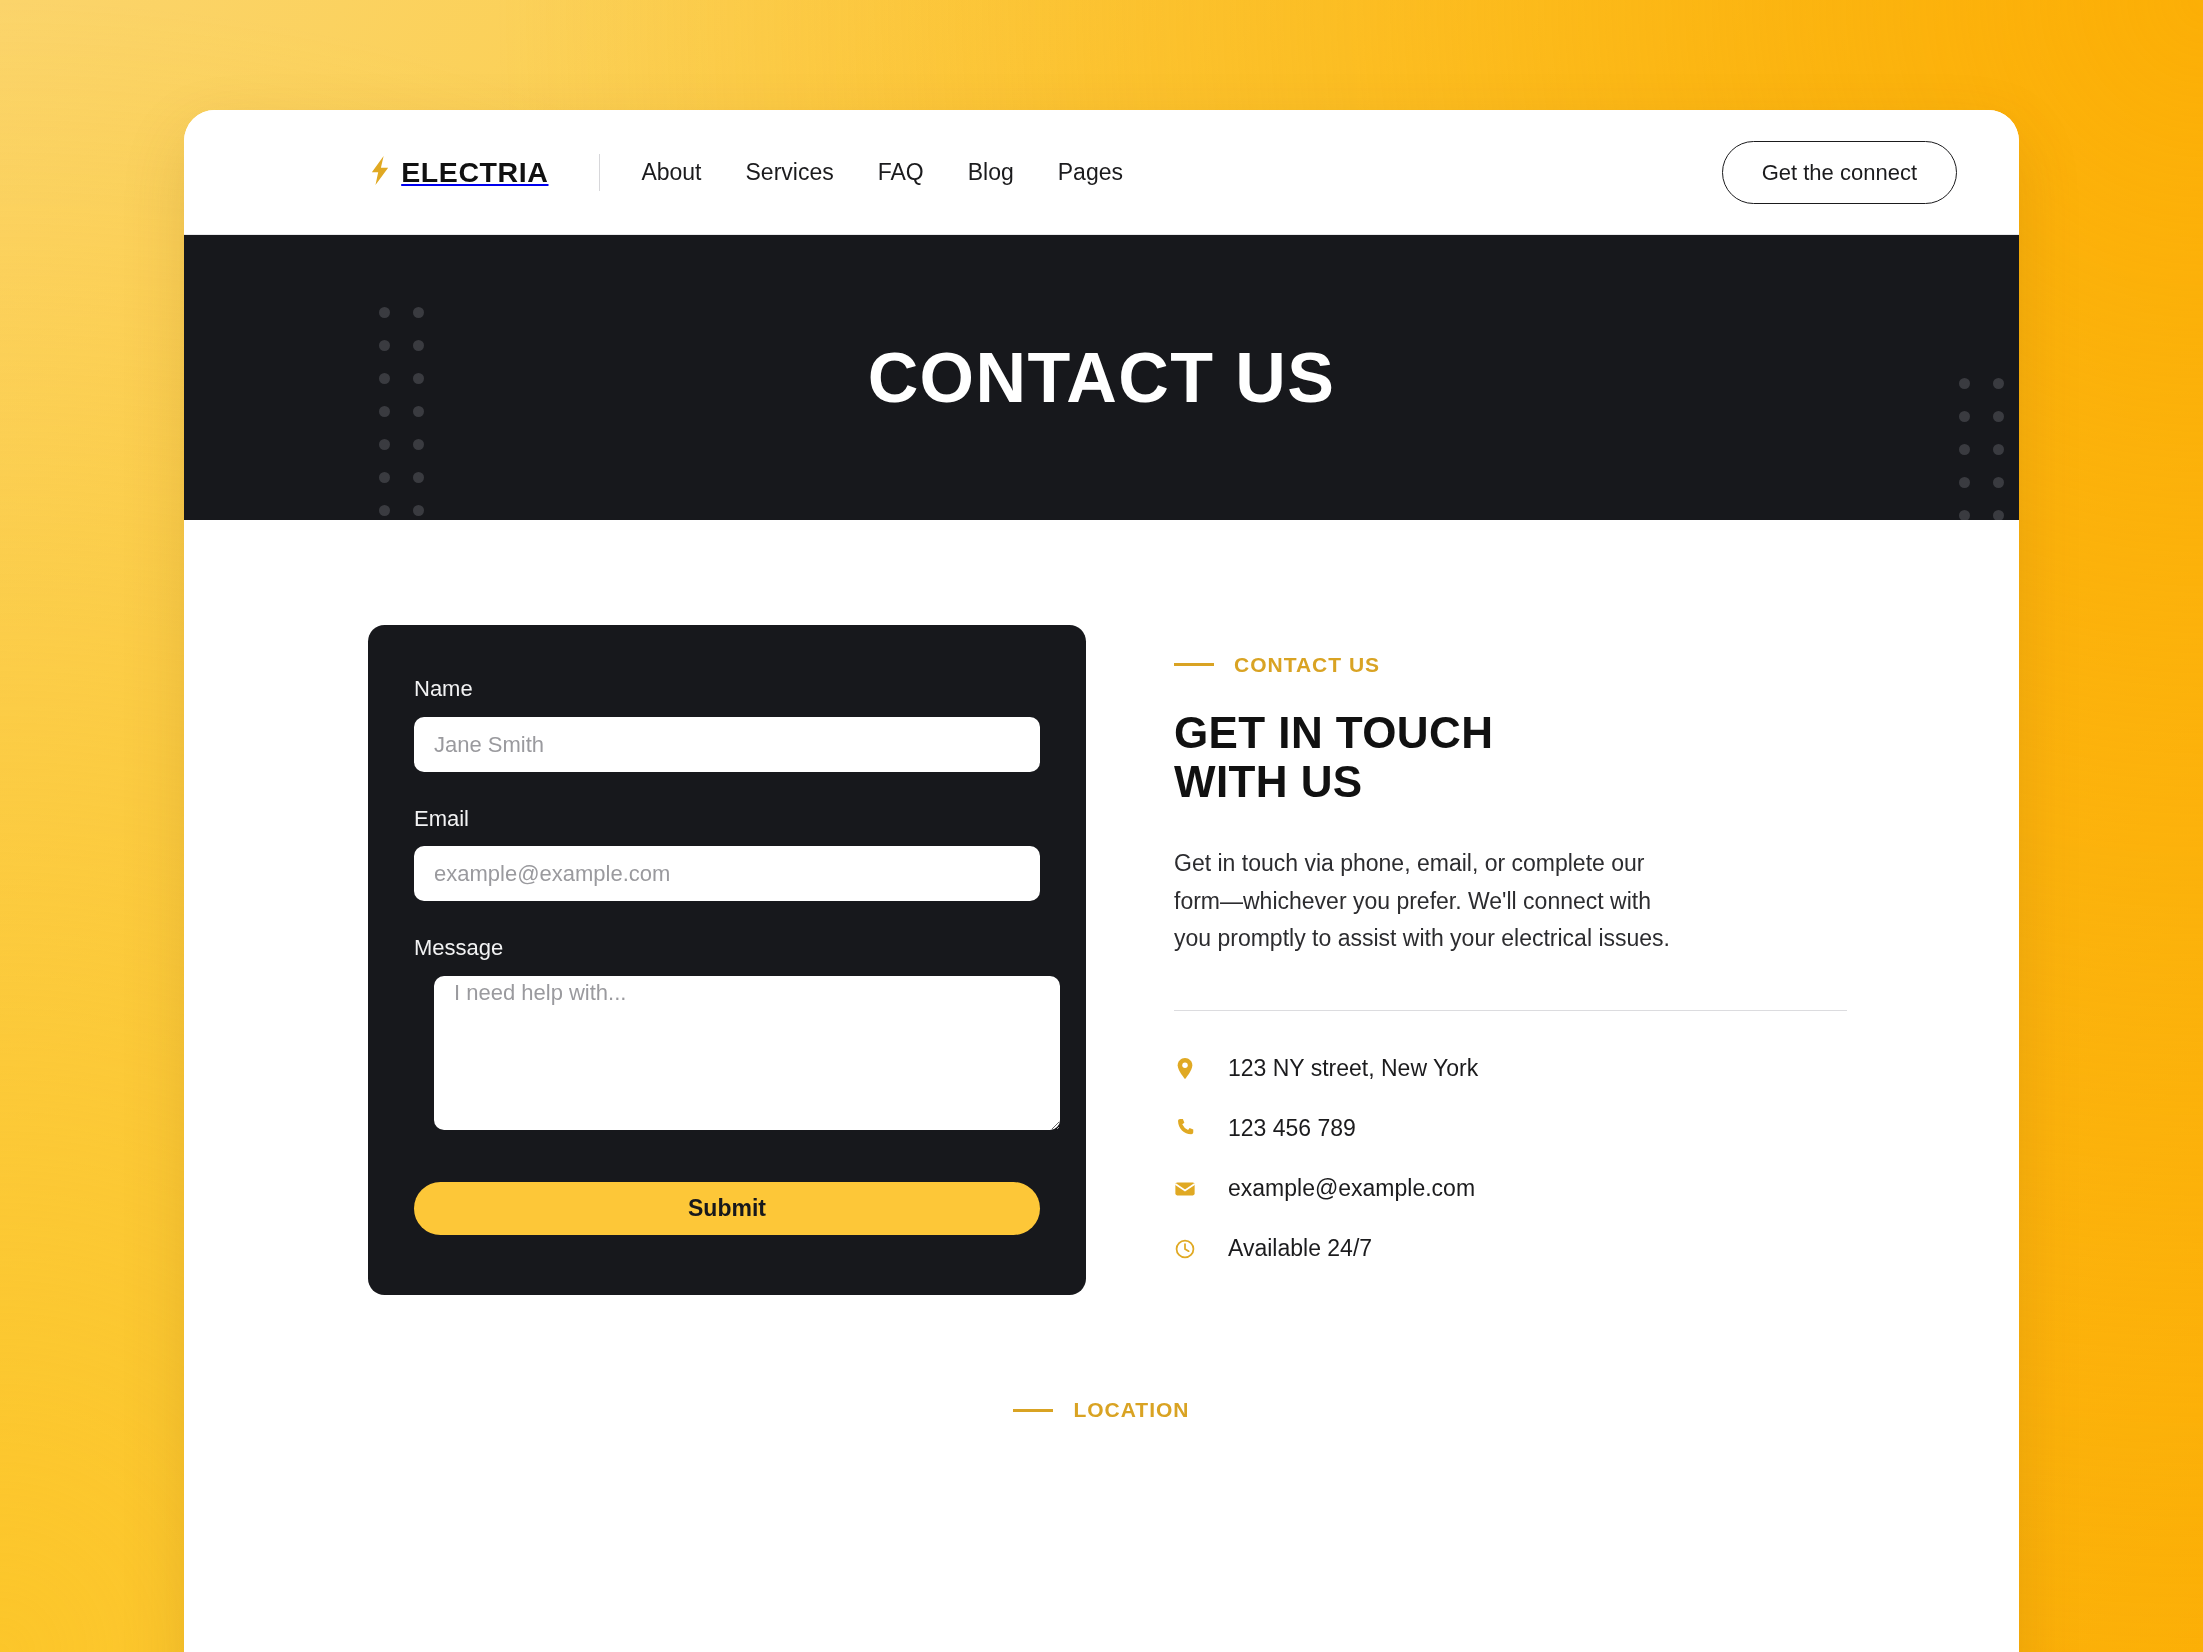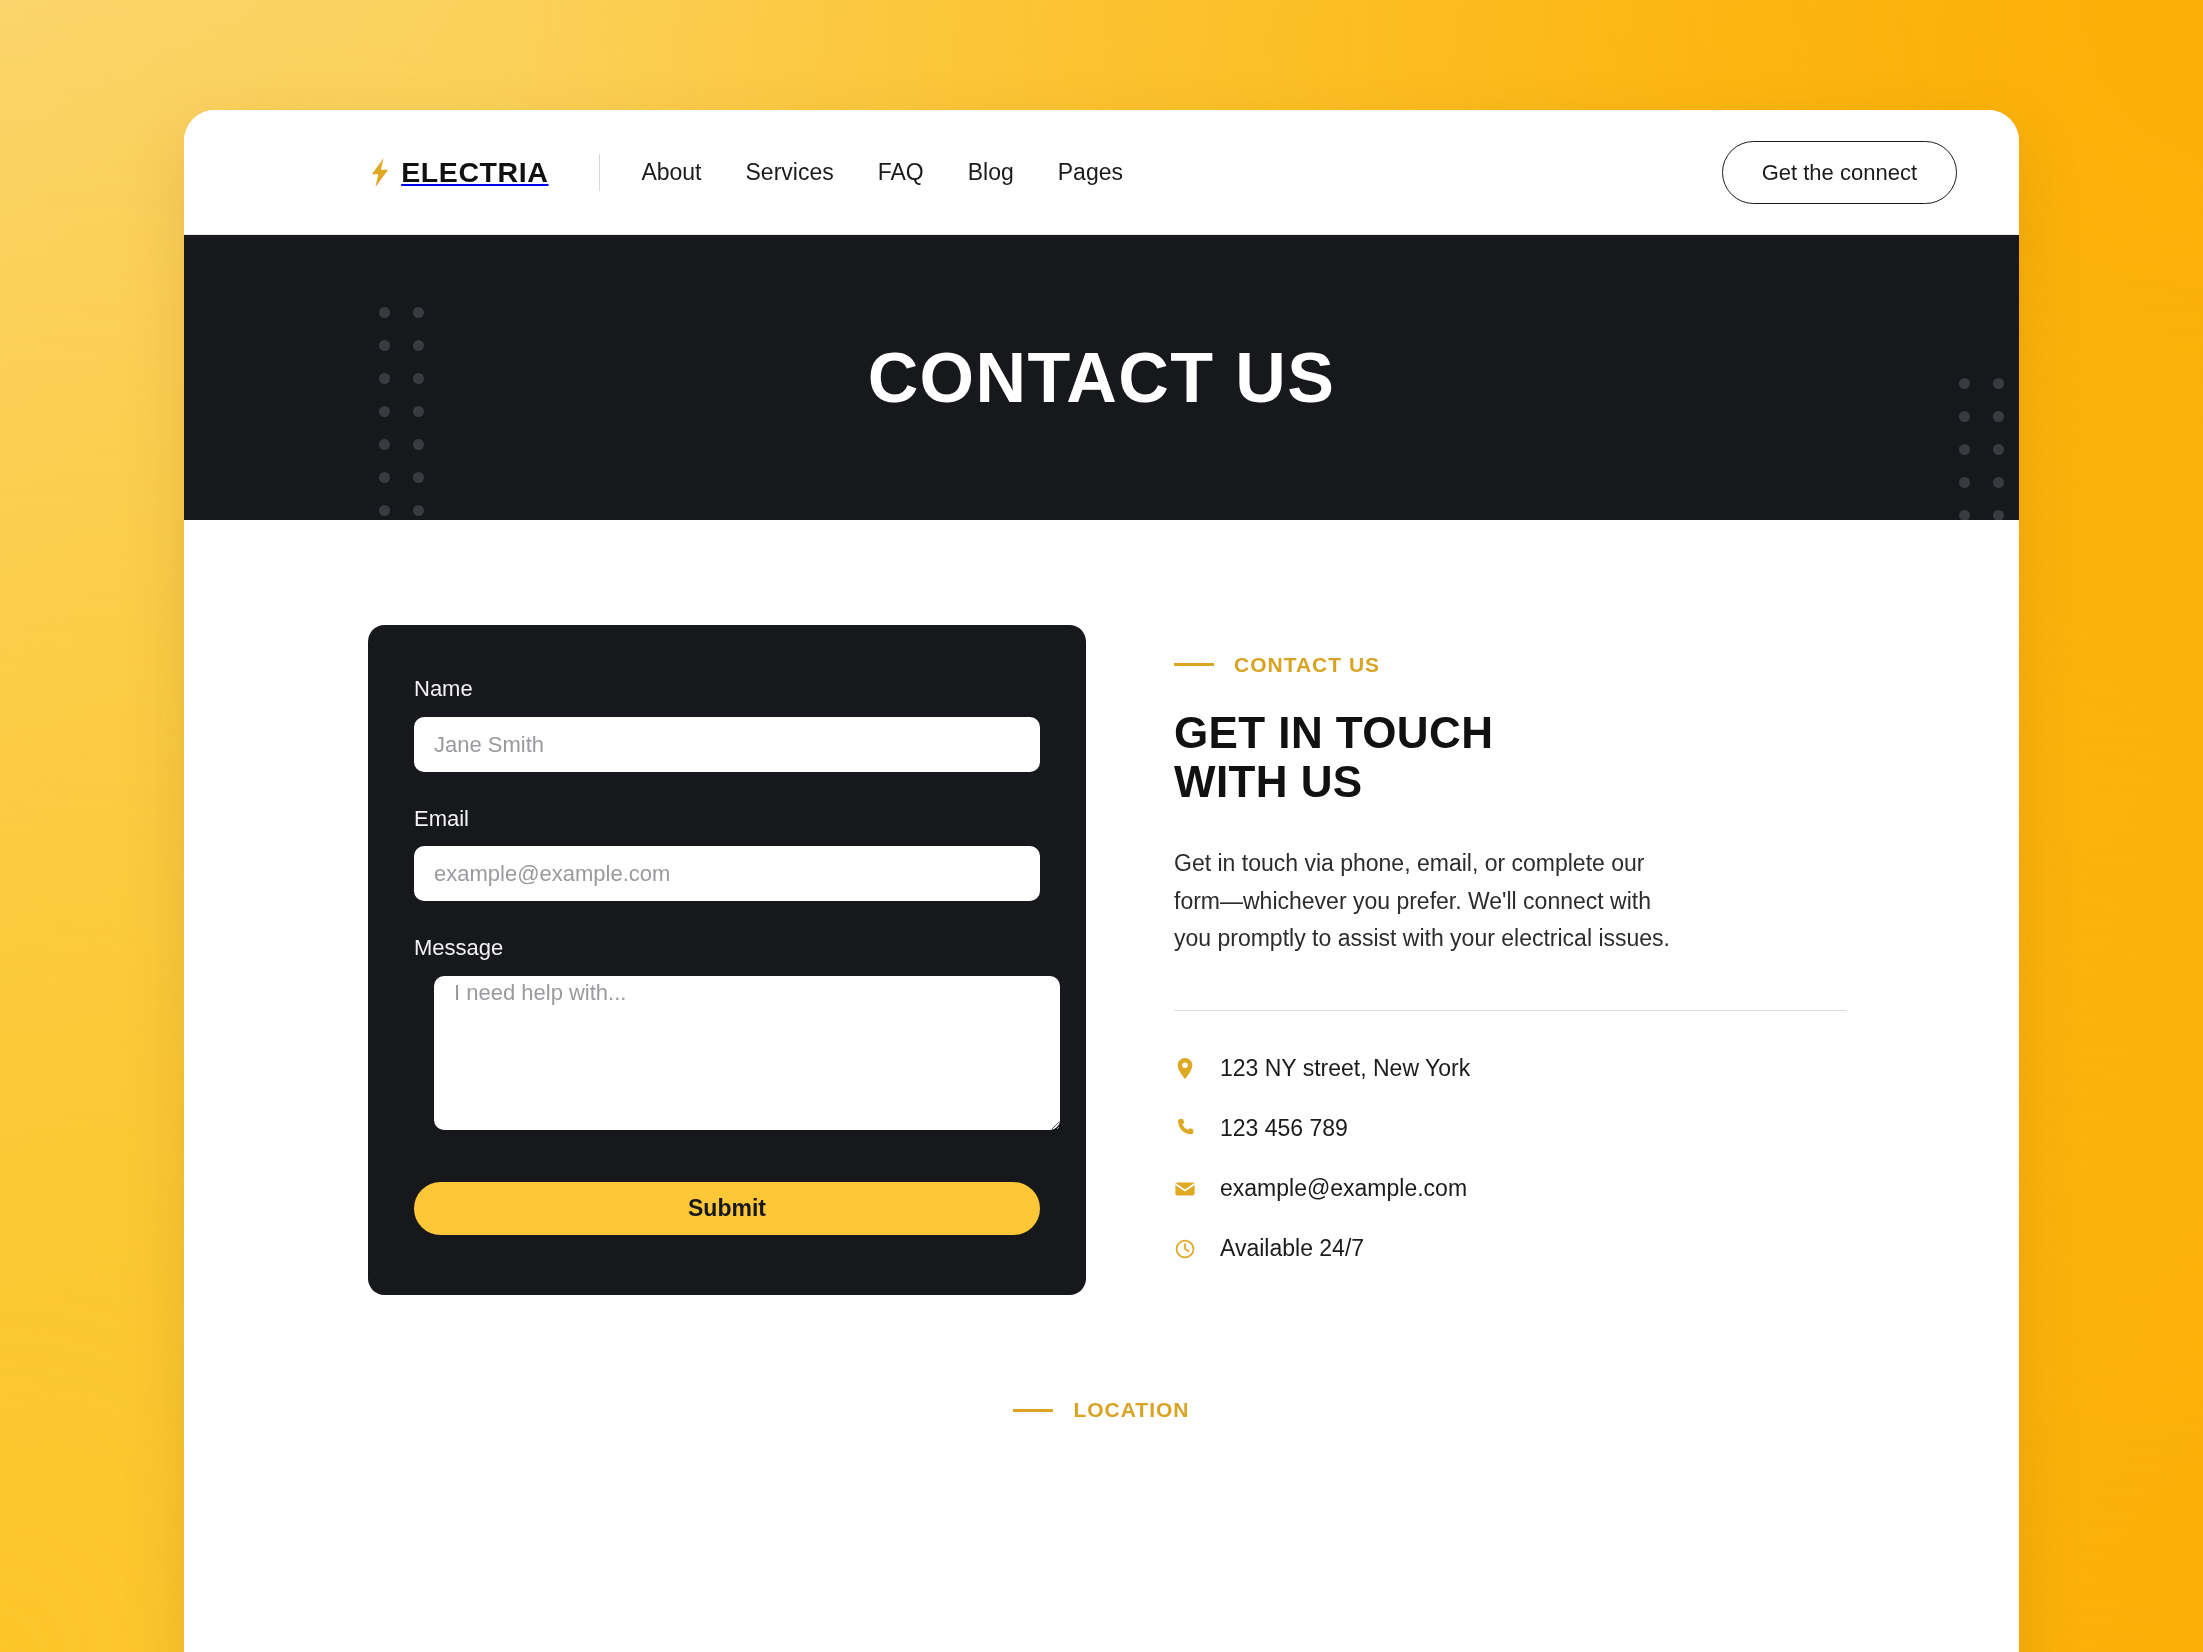--- a/index.html
+++ b/index.html
@@ -31,21 +31,21 @@
     height:125px;
     display:flex; align-items:center;
     padding:0 62px 0 184px;
     background:#fff;
     position:relative;
   }
   #site-header:after{
     content:""; position:absolute; left:0; right:0; bottom:0;
     height:0.9px; background:#e8e8ea;
   }
-  .brand{ display:flex; align-items:center; gap:9.2px; }
+  .brand{ display:flex; align-items:flex-start; gap:9.2px; }
   .bolt-icon{ display:block; width:24px; height:29px; }
   .brand-name{
     font-size:28.5px; font-weight:bold; letter-spacing:0.6px;
     color:#111; font-family:"Liberation Sans", sans-serif;
   }
   .hdr-divider{
     width:0.9px; height:37px; background:#d7d7da;
     margin:0 42px 0 50px;
   }
   .nav{ display:flex; align-items:center; gap:44px; }
@@ -156,21 +156,21 @@
     color:#2c2c2f;
     max-width:496px;
   }
   #info-divider{
     margin-top:53px;
     height:0.9px; background:#dcdcdf;
     width:673px;
   }
   #contact-list{ margin-top:44px; list-style:none; }
   .contact-row{
-    display:flex; align-items:center; gap:24px;
+    display:flex; align-items:center; gap:32px;
     margin-bottom:33px;
   }
   .contact-row .ci{ width:22px; height:24px; flex:0 0 22px; display:block; }
   .contact-row .ctext{ font-size:23px; color:#1b1b1d; }
 
   
   #location-strip{
     margin-top:103px;
     display:flex; justify-content:center;
   }

